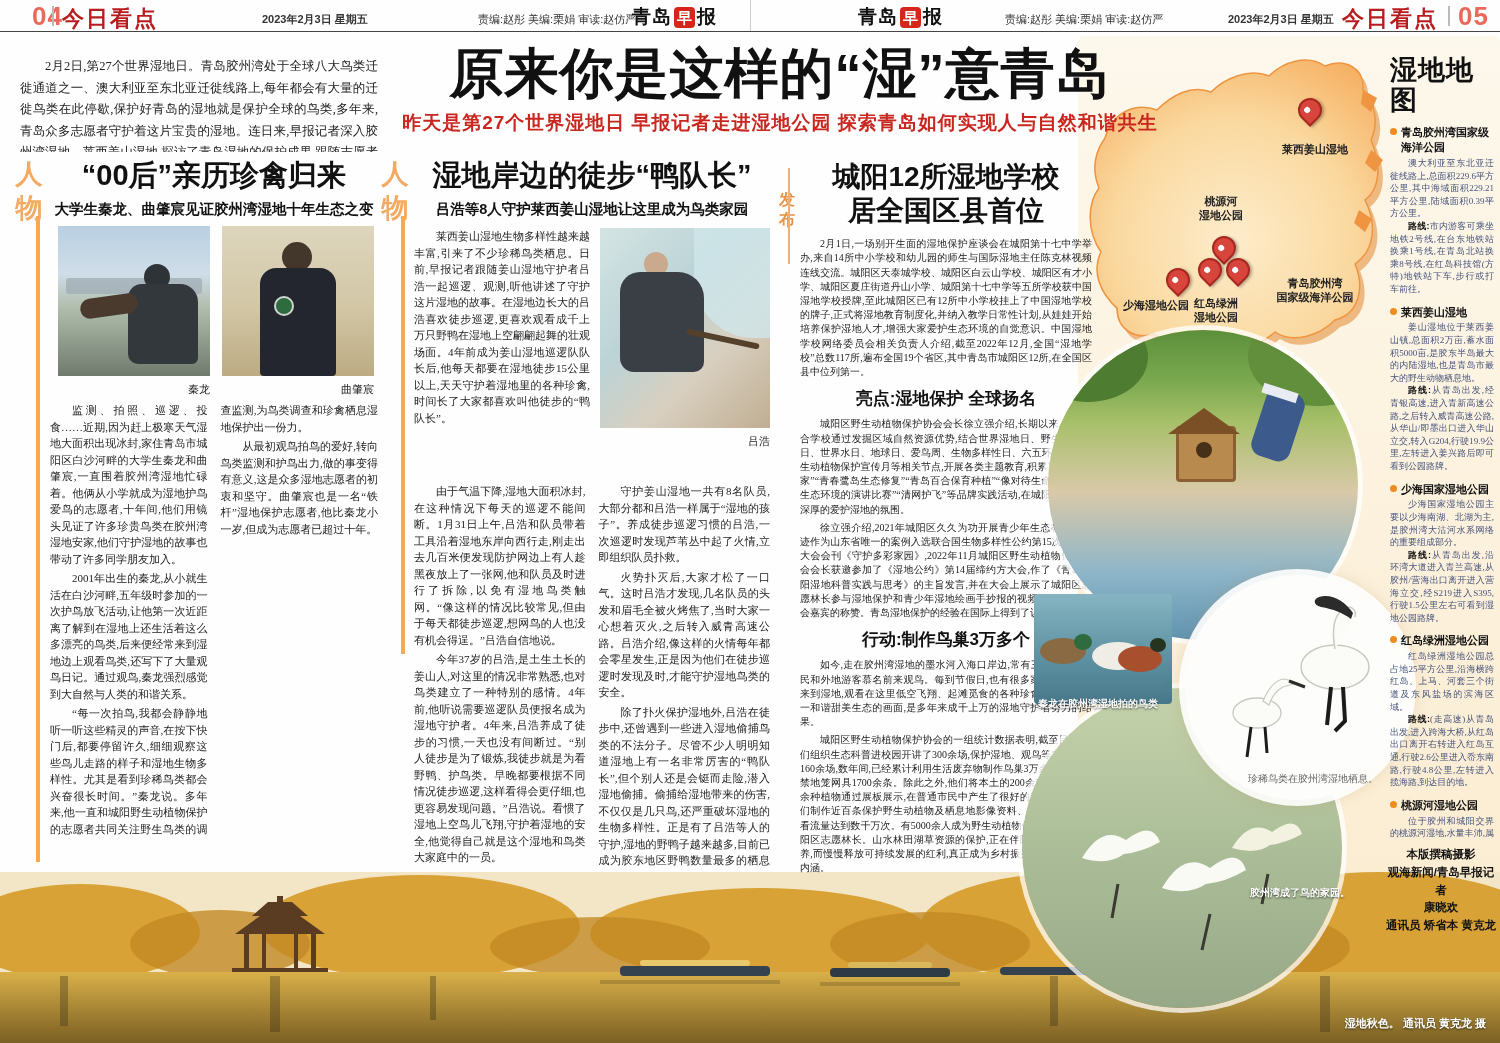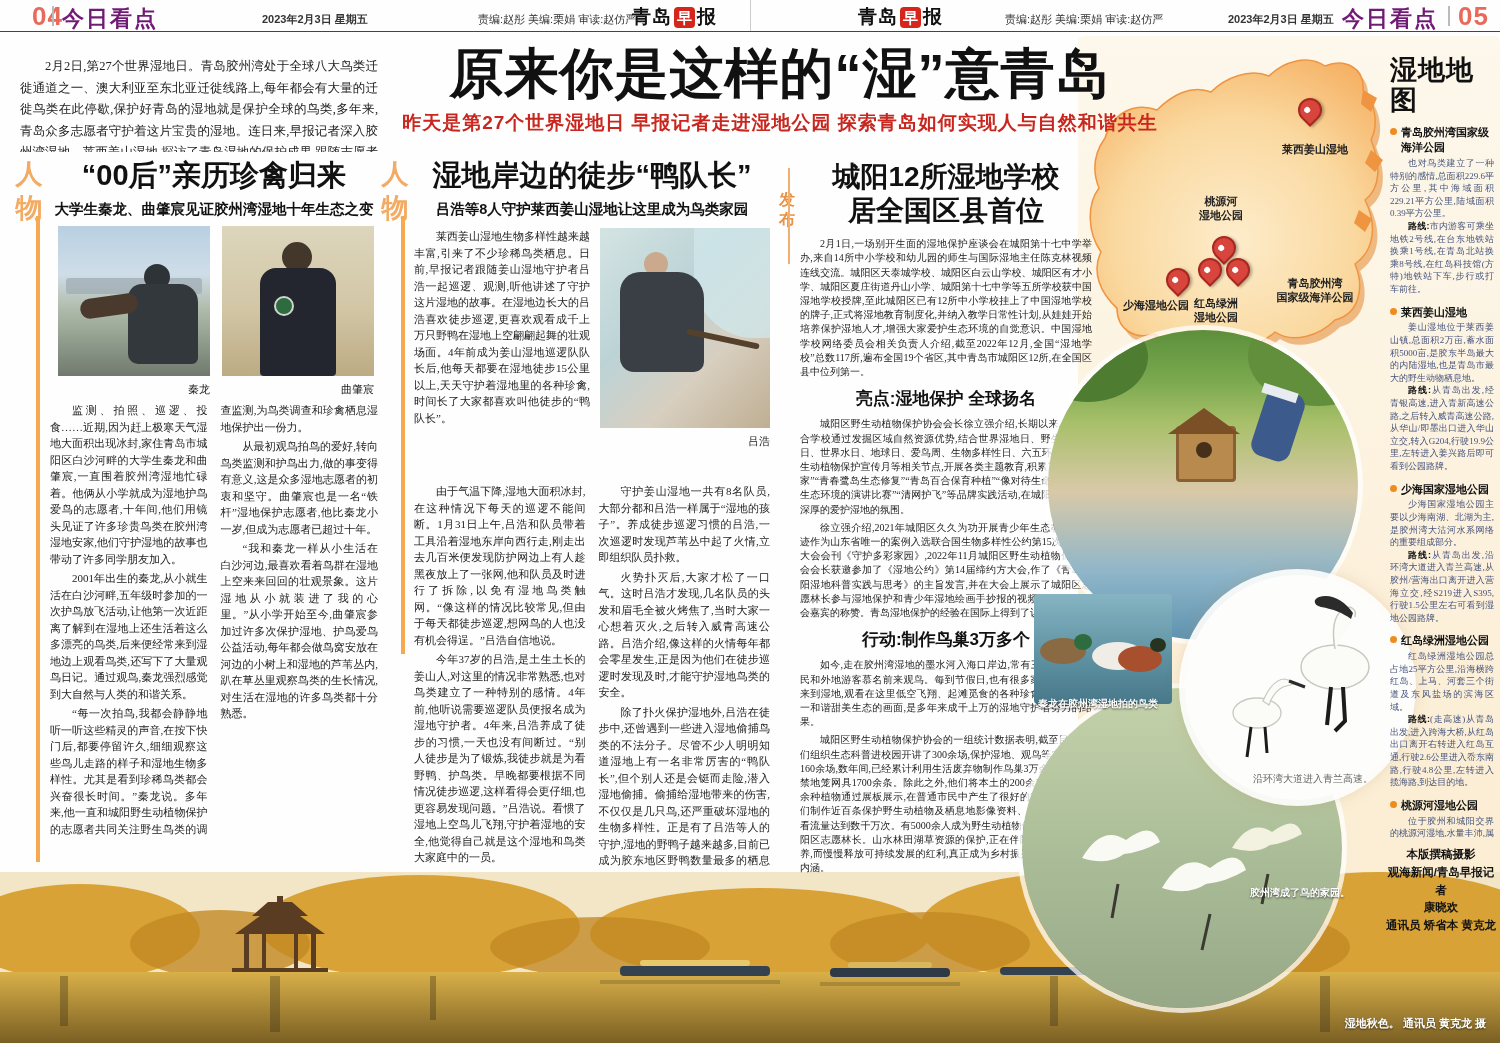--- a/index.html
+++ b/index.html
@@ -3,21 +3,21 @@
 <meta charset="utf-8">
 <style>
   html,body{margin:0;padding:0;background:#e8e8e4;}
   .page{position:relative;width:1500px;height:1043px;background:#fefefe;overflow:hidden;
         font-family:"Liberation Sans",sans-serif;color:#1a1a1a;}
   
   .masthead{position:absolute;left:0;top:0;width:1500px;height:32px;z-index:9;}
   .mh-rule{position:absolute;left:0;top:31px;width:1500px;height:1px;background:#444;}
   .mh-fold{position:absolute;left:750px;top:0;width:1px;height:32px;background:#cccccc;}
   .pageno{position:absolute;top:1px;font:900 26px "Liberation Sans",sans-serif;color:#e96a5a;letter-spacing:1px;}
-  .mh-sec{position:absolute;top:4px;font:900 22px "Liberation Sans",sans-serif;color:#701a75;letter-spacing:2px;}
+  .mh-sec{position:absolute;top:4px;font:900 22px "Liberation Sans",sans-serif;color:#b91c1c;letter-spacing:2px;}
   .mh-date{position:absolute;top:12px;font:bold 11px "Liberation Sans",sans-serif;color:#333;}
   .mh-cred{position:absolute;top:12px;font:11px "Liberation Sans",sans-serif;color:#333;}
   .brand{position:absolute;top:4px;display:flex;align-items:center;gap:2px;}
   .brand b{font:900 19px "Liberation Sans",sans-serif;color:#111;letter-spacing:1px;}
   .brand .bx{display:inline-block;width:21px;height:21px;background:#d6261c;border-radius:4px;
              color:#fff;font:900 15px/21px "Liberation Sans",sans-serif;text-align:center;}
   .mh-bar{position:absolute;top:6px;width:2px;height:20px;background:#bbb;}
   
   .intro{position:absolute;left:20px;top:56px;width:358px;height:96px;
          font:12.5px/1.72 "Liberation Serif",serif;color:#222;text-align:justify;text-indent:2em;overflow:hidden;}
@@ -138,21 +138,20 @@
     <div class="blob" style="left:38px;top:42px;width:76px;height:108px;background:#23262e;border-radius:16px 16px 4px 4px;"></div>
     <div class="blob" style="left:52px;top:70px;width:16px;height:16px;background:#2e6b3f;border-radius:50%;border:2px solid #cfd6cf;"></div>
   </div>
   <div class="caption-r" style="position:absolute;left:58px;top:379px;width:152px;">秦龙</div>
   <div class="caption-r" style="position:absolute;left:222px;top:379px;width:152px;">曲肇宸</div>
   <div class="body-text cols2" style="position:absolute;left:50px;top:402px;width:328px;height:462px;">
     <p>监测、拍照、巡逻、投食……近期,因为赶上极寒天气湿地大面积出现冰封,家住青岛市城阳区白沙河畔的大学生秦龙和曲肇宸,一直围着胶州湾湿地忙碌着。他俩从小学就成为湿地护鸟爱鸟的志愿者,十年间,他们用镜头见证了许多珍贵鸟类在胶州湾湿地安家,他们守护湿地的故事也带动了许多同学朋友加入。</p>
     <p>2001年出生的秦龙,从小就生活在白沙河畔,五年级时参加的一次护鸟放飞活动,让他第一次近距离了解到在湿地上还生活着这么多漂亮的鸟类,后来便经常来到湿地边上观看鸟类,还写下了大量观鸟日记。通过观鸟,秦龙强烈感觉到大自然与人类的和谐关系。</p>
     <p>“每一次拍鸟,我都会静静地听一听这些精灵的声音,在按下快门后,都要停留许久,细细观察这些鸟儿走路的样子和湿地生物多样性。尤其是看到珍稀鸟类都会兴奋很长时间。”秦龙说。多年来,他一直和城阳野生动植物保护的志愿者共同关注野生鸟类的调查监测,为鸟类调查和珍禽栖息湿地保护出一份力。</p>
     <p>从最初观鸟拍鸟的爱好,转向鸟类监测和护鸟出力,做的事变得有意义,这是众多湿地志愿者的初衷和坚守。曲肇宸也是一名“铁杆”湿地保护志愿者,他比秦龙小一岁,但成为志愿者已超过十年。</p>
-    <p>“我和秦龙一样从小生活在白沙河边,最喜欢看着鸟群在湿地上空来来回回的壮观景象。这片湿地从小就装进了我的心里。”从小学开始至今,曲肇宸参加过许多次保护湿地、护鸟爱鸟公益活动,每年都会做鸟窝安放在河边的小树上和湿地的芦苇丛内,趴在草丛里观察鸟类的生长情况,对生活在湿地的许多鸟类都十分熟悉。</p>
 
   </div>
 
   <div class="vtag" style="left:378px;top:158px;">
     <span>人</span>
     <span>物</span>
   </div>
   <div class="vbar" style="left:401px;top:216px;height:438px;"></div>
   <div style="position:absolute;left:414px;top:160px;width:356px;">
     <p class="art-title">湿地岸边的徒步“鸭队长”</p>
@@ -257,36 +256,36 @@
       <ellipse cx="150" cy="92" rx="34" ry="22" fill="#fbfbf8" stroke="#c9c9c0" stroke-width="1.5"></ellipse>
       <path d="M150,74 C146,52 150,40 158,34 C166,30 172,34 170,42" fill="#fbfbf8" stroke="#c9c9c0" stroke-width="1.5"></path>
       <path d="M168,38 C160,26 146,18 134,22 C128,24 128,30 136,32 C148,34 158,38 166,44 Z" fill="#2b2b2b"></path>
       <path d="M146,112 L142,150 M158,112 L160,146 L150,156" stroke="#1c1c1c" stroke-width="4" fill="none"></path>
       <ellipse cx="72" cy="138" rx="24" ry="15" fill="#fbfbf8" stroke="#c9c9c0" stroke-width="1.3"></ellipse>
       <path d="M78,126 C84,112 92,104 100,104 L112,108 L98,112 C90,116 86,124 84,130 Z" fill="#fbfbf8" stroke="#c9c9c0" stroke-width="1.2"></path>
       <path d="M104,106 L120,112" stroke="#2b2b2b" stroke-width="3"></path>
       <path d="M66,152 L62,182 M80,152 L82,178" stroke="#1c1c1c" stroke-width="3" fill="none"></path>
     </svg>
   </div>
-  <div class="cap-gray" style="left:1228px;top:772px;width:170px;text-align:center;">沿环湾大道进入青兰高速。</div>
+  <div class="cap-gray" style="left:1228px;top:772px;width:170px;text-align:center;">珍稀鸟类在胶州湾湿地栖息。</div>
   <div class="circleC">
     <svg width="320" height="320" viewBox="0 0 320 320">
       <path d="M60,170 q20,-34 44,-18 q26,-20 34,2 q-18,10 -36,12 q-16,12 -42,4 Z" fill="#fdfdf8" opacity="0.95"></path>
       <path d="M140,200 q22,-38 48,-20 q28,-22 36,2 q-20,12 -40,14 q-18,12 -44,4 Z" fill="#fdfdf8" opacity="0.95"></path>
       <path d="M210,160 q18,-30 40,-16 q24,-18 30,2 q-16,9 -32,11 q-14,10 -38,3 Z" fill="#f7f3e4" opacity="0.95"></path>
       <path d="M96,196 l-6,34 M188,226 l-8,36 M246,186 l-6,30" stroke="#3a3a32" stroke-width="3"></path>
     </svg>
   </div>
   <div class="cap-white" style="left:1190px;top:886px;width:160px;text-align:right;">胶州湾成了鸟的家园。</div>
 
   <div class="sidebar">
     <p class="sb-title">湿地地图</p>
     <div class="sb-sec">
       <div class="sb-name">青岛胶州湾国家级海洋公园</div>
-      <div class="sb-desc">也对鸟类建立了一种特别的感情,总面积229.6平方公里,其中海域面积229.21平方公里,陆域面积0.39平方公里。</div>
+      <div class="sb-desc">澳大利亚至东北亚迁徙线路上,总面积229.6平方公里,其中海域面积229.21平方公里,陆域面积0.39平方公里。</div>
       <div class="sb-route"><b>路线:</b><span>市内游客可乘坐地铁2号线,在台东地铁站换乘1号线,在青岛北站换乘8号线,在红岛科技馆(方特)地铁站下车,步行或打车前往。</span></div>
     </div>
     <div class="sb-sec">
       <div class="sb-name">莱西姜山湿地</div>
       <div class="sb-desc">姜山湿地位于莱西姜山镇,总面积2万亩,蓄水面积5000亩,是胶东半岛最大的内陆湿地,也是青岛市最大的野生动物栖息地。</div>
       <div class="sb-route"><b>路线:</b><span>从青岛出发,经青银高速,进入青新高速公路,之后转入威青高速公路,从华山/即墨出口进入华山立交,转入G204,行驶19.9公里,左转进入姜兴路后即可看到公园路牌。</span></div>
     </div>
     <div class="sb-sec">
       <div class="sb-name">少海国家湿地公园</div>
       <div class="sb-desc">少海国家湿地公园主要以少海南湖、北湖为主,是胶州湾大沽河水系网络的重要组成部分。</div>

